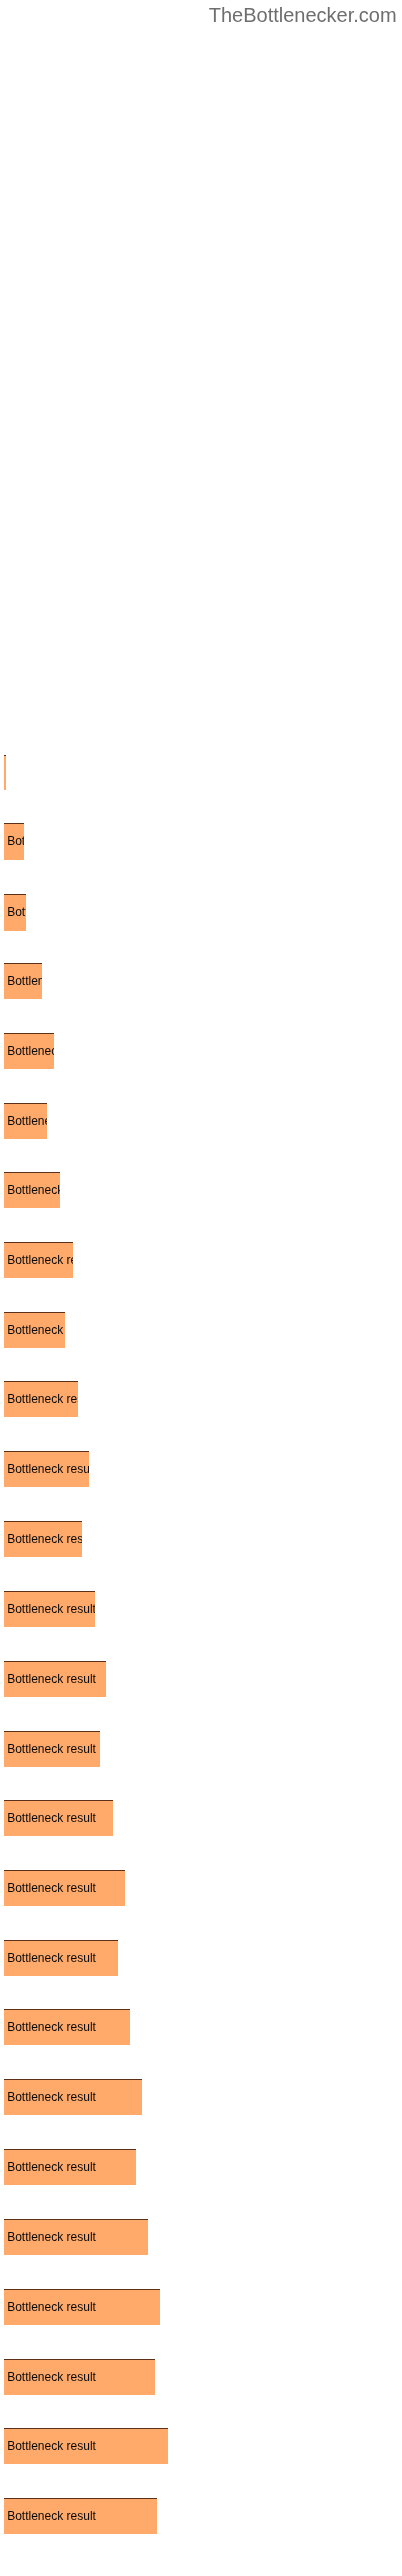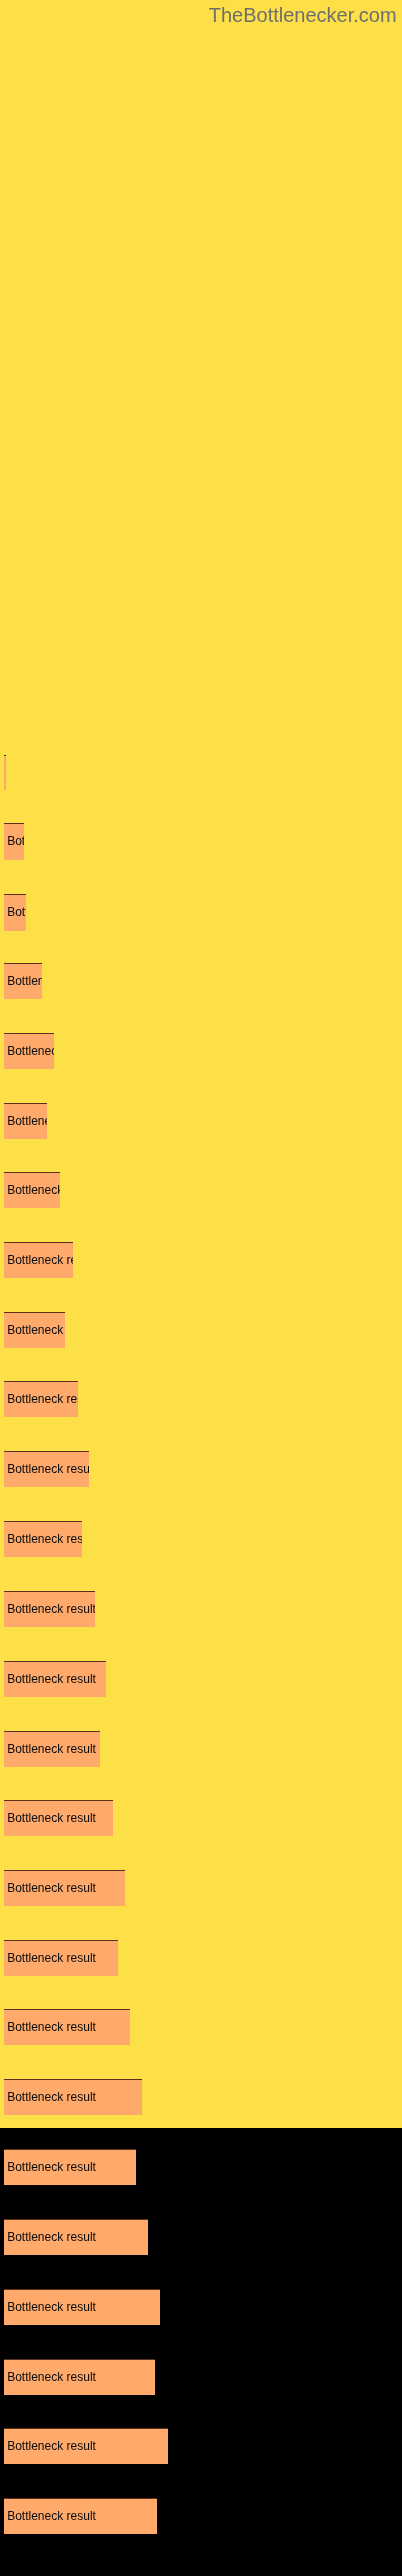--- a/index.html
+++ b/index.html
@@ -11,22 +11,22 @@
     width: 403px;
     height: 2576px;
     position: relative;
     overflow: hidden;
     font-family: "Liberation Sans", sans-serif;
     background: #000000;
   }
   #page {
     position: relative;
     width: 403px;
-    height: 2128px;
-    background: #fde047;
+    height: 2576px;
+    background: #ffffff;
   }
   .site-title {
     position: absolute;
     top: 3.2px;
     right: 6.4px;
     font-family: "Liberation Sans", sans-serif;
     font-size: 20px;
     line-height: 24px;
     color: #6e6e6e;
     letter-spacing: 0px;

